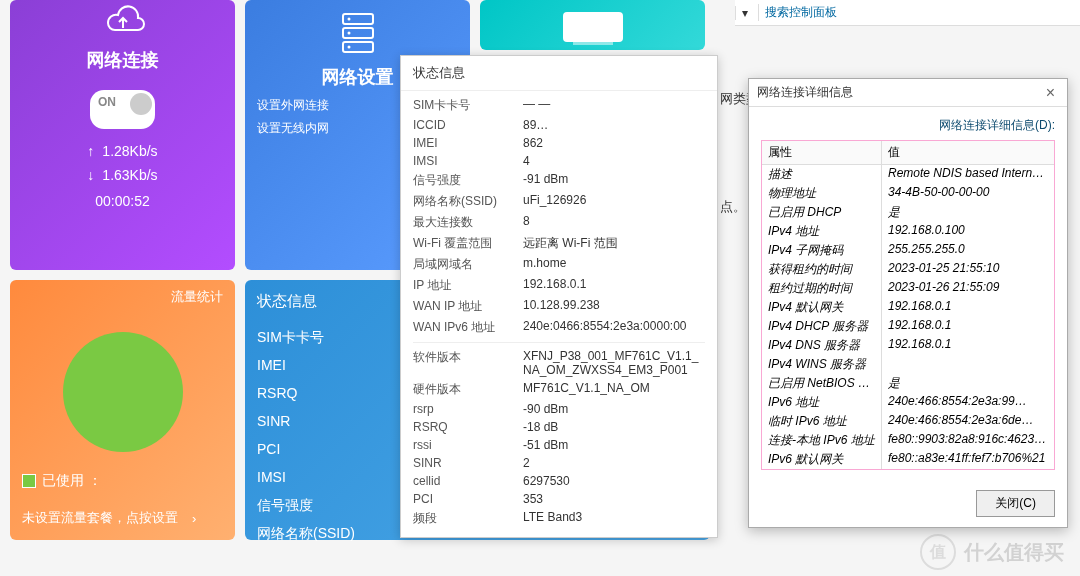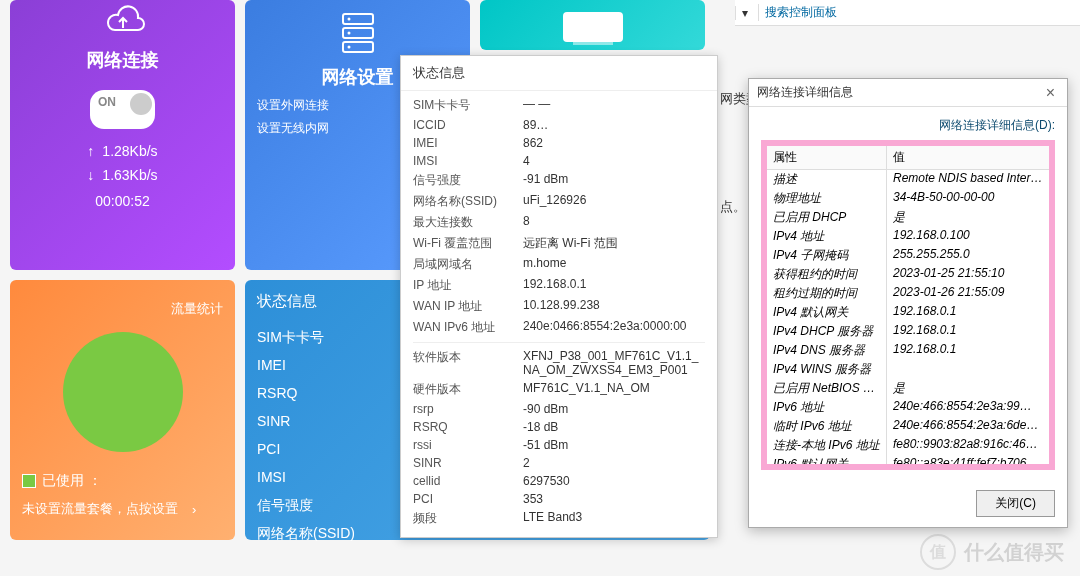--- a/index.html
+++ b/index.html
@@ -31,25 +31,25 @@
 .toggle { width: 65px; height: 39px; background: #fff; border-radius: 14px; margin: 10px auto; position: relative; cursor: pointer; }
 .toggle-label { position: absolute; left: 8px; top: 5px; font-size: 12px; color: #888; font-weight: bold; }
 .toggle-knob { position: absolute; right: 3px; top: 3px; width: 22px; height: 22px; background: #ccc; border-radius: 50%; }
 .speed { display: flex; align-items: center; justify-content: center; gap: 8px; font-size: 14px; margin: 4px 0; }
 .arrow-up, .arrow-down { font-size: 14px; }
 .timer { text-align: center; font-size: 14px; margin-top: 6px; }
 
 .links { margin-top: 8px; }
 .link-item { font-size: 12px; margin: 6px 0; cursor: pointer; }
 
-.flow-title { position: absolute; top: 20px; right: 12px; font-size: 13px; }
+.flow-title { position: absolute; top: 8px; right: 12px; font-size: 13px; }
 .circle { width: 120px; height: 120px; background: #7ac943; border-radius: 50%; margin: 40px auto 20px; }
 .used-row { display: flex; align-items: center; gap: 6px; font-size: 14px; margin-top: 4px; }
 .used-sq { width: 14px; height: 14px; background: #7ac943; border: 1px solid #fff; }
-.flow-msg { font-size: 13px; margin-top: 10px; display: flex; align-items: center; gap: 14px; }
+.flow-msg { font-size: 13px; margin-top: 19px; display: flex; align-items: center; gap: 14px; }
 
 .stat-title { font-size: 15px; margin-bottom: 12px; }
 .stat-list { font-size: 14px; line-height: 2; }
 .detail-link { position: absolute; bottom: 8px; right: 14px; font-size: 14px; cursor: pointer; display: flex; align-items: center; gap: 4px; border-bottom: 1px solid rgba(255,255,255,.6); }
 
 .tooltip { position: absolute; left: 400px; top: 55px; width: 318px; background: #fff; border: 1px solid #ccc; box-shadow: 0 2px 10px rgba(0,0,0,.2); z-index: 10; font-size: 12px; }
 .tooltip-head { padding: 8px 12px; font-size: 13px; color: #333; border-bottom: 1px solid #eee; }
 .tooltip-body { max-height: 480px; overflow: auto; padding: 4px 12px 8px; }
 .trow { display: flex; padding: 2px 0; }
 .tlabel { width: 110px; color: #555; }
@@ -59,21 +59,21 @@
 .win-top { position: absolute; right: 0; top: 0; width: 345px; height: 26px; background: #fff; border-bottom: 1px solid #ddd; display: flex; align-items: center; font-size: 12px; color: #333; }
 .win-top .dd { margin-left: auto; padding: 0 6px; border-left: 1px solid #ddd; cursor: pointer; }
 .win-top .search { flex: 1; padding: 0 6px; color: #0369a1; border-left: 1px solid #ddd; margin-left: 4px; }
 
 .dialog { position: absolute; right: 12px; top: 78px; width: 320px; background: #fff; border: 1px solid #aaa; box-shadow: 0 3px 12px rgba(0,0,0,.25); z-index: 20; font-size: 12px; }
 .dlg-titlebar { height: 28px; display: flex; align-items: center; padding: 0 8px; border-bottom: 1px solid #ddd; background: #fff; }
 .dlg-title { color: #333; }
 .dlg-close { margin-left: auto; font-size: 16px; color: #666; cursor: pointer; padding: 0 4px; }
 .dlg-body { padding: 10px 12px; }
 .dlg-label { margin-bottom: 6px; color: #0c4a6e; text-align: right; }
-.prop-box { border: 6px solid #f9a8d4; height: 330px; overflow: auto; }
+.prop-box { border: 1px solid #f9a8d4; height: 330px; overflow: auto; }
 .prop-head { display: flex; background: #fafafa; border-bottom: 1px solid #ddd; font-weight: normal; }
 .prop-head > div { padding: 3px 6px; }
 .pc1 { width: 120px; border-right: 1px solid #ddd; }
 .pc2 { flex: 1; }
 .prow { display: flex; }
 .prow > div { padding: 1px 6px; overflow: hidden; text-overflow: ellipsis; white-space: nowrap; font-style: italic; }
 .dlg-foot { display: flex; justify-content: flex-end; padding: 10px 12px; }
 .btn-close { padding: 4px 18px; border: 1px solid #999; background: #efefef; cursor: pointer; font-size: 12px; }
 
 .net-frag { position: absolute; left: 720px; top: 90px; font-size: 13px; color: #333; }

